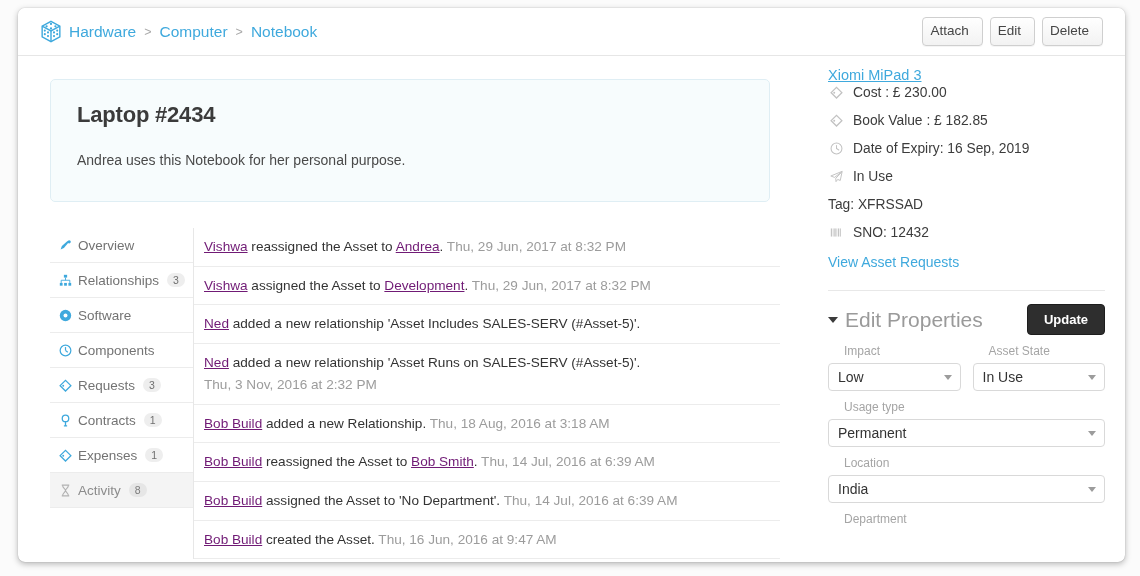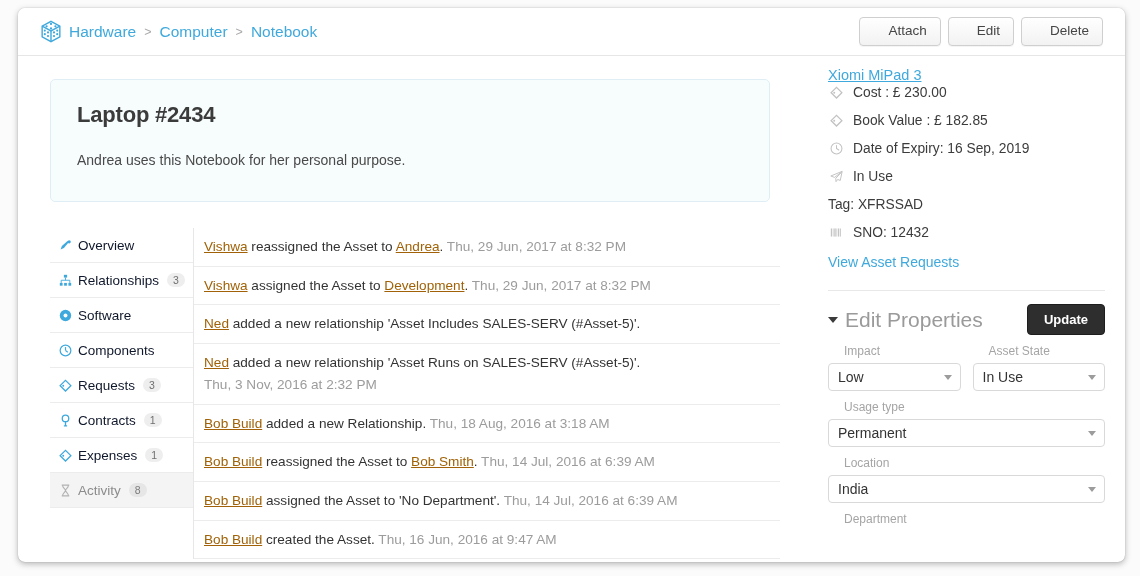--- a/index.html
+++ b/index.html
@@ -67,21 +67,21 @@
     align-items: center;
     gap: 7px;
   }
   .btn-light {
     background: linear-gradient(to bottom, #ffffff 0%, #f2f2f2 100%);
     border: 1px solid #cfcfcf;
     border-radius: 4px;
     color: #454545;
     font-size: 13.5px;
     font-family: "Liberation Sans", sans-serif;
-    padding: 5px 13px 6px 28px;
+    padding: 5px 13px 6px 7px;
     line-height: 1.2;
     cursor: pointer;
     box-shadow: 0 1px 0 rgba(0,0,0,0.04);
   }
   
   #body {
     position: relative;
     height: 507px;
   }
   #left-col {
@@ -140,21 +140,21 @@
   .tab .tab-ico {
     width: 13px;
     display: inline-flex;
     justify-content: center;
     align-items: center;
     color: #3fa9dd;
     font-size: 11px;
     line-height: 1;
   }
   .tab .tab-label {
-    color: #0f172a;
+    color: #737373;
     font-size: 13.5px;
     white-space: nowrap;
   }
   .tab .tab-count {
     background: #eeeeee;
     color: #6f6f6f;
     border-radius: 9px;
     font-size: 10.5px;
     padding: 2px 6px 2px 6px;
     line-height: 1;
@@ -173,21 +173,21 @@
   .feed-row {
     border-bottom: 1px solid #ececec;
     padding: 9px 0 9px 10px;
     font-size: 13.6px;
     color: #333333;
     line-height: 1.45;
   }
   .feed-row:last-child { }
   .feed-row .actor,
   .feed-row .target {
-    color: #a16207;
+    color: #701a75;
   }
   .feed-row .stamp {
     color: #9c9c9c;
     margin-top: 39px;
   }
   .feed-row .stamp.block {
     display: block;
     margin-top: 2px;
   }
   

